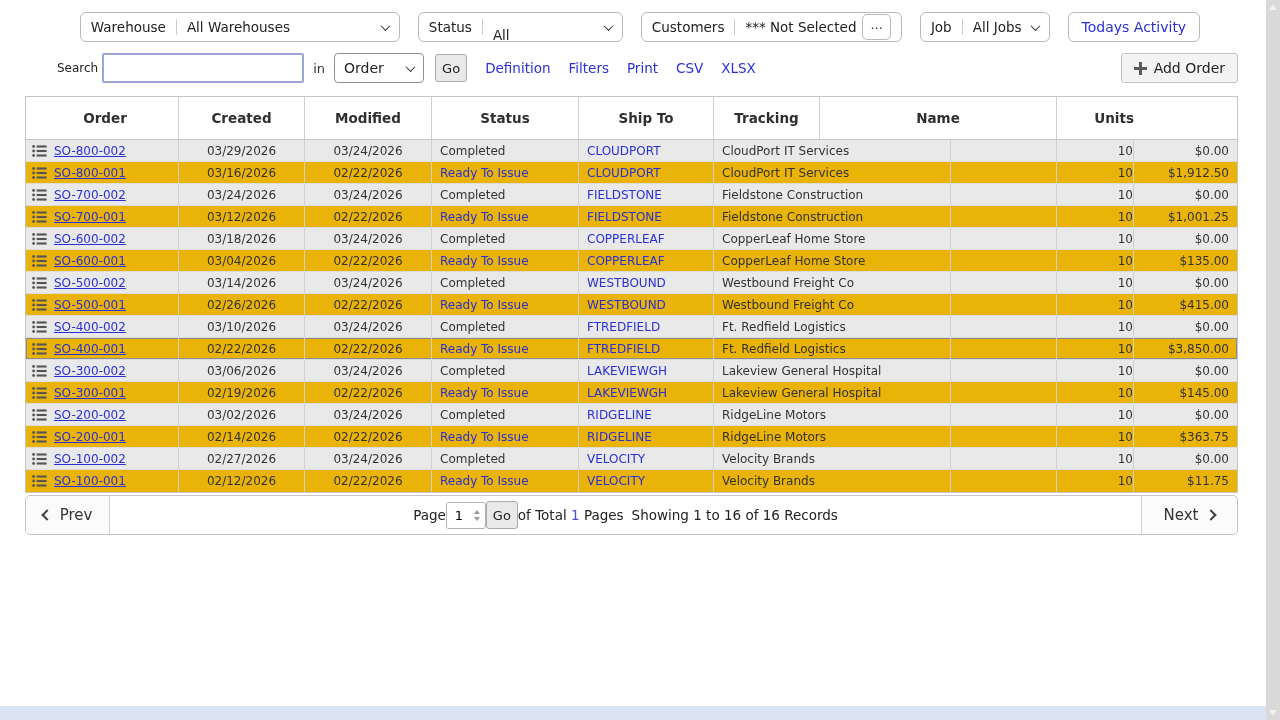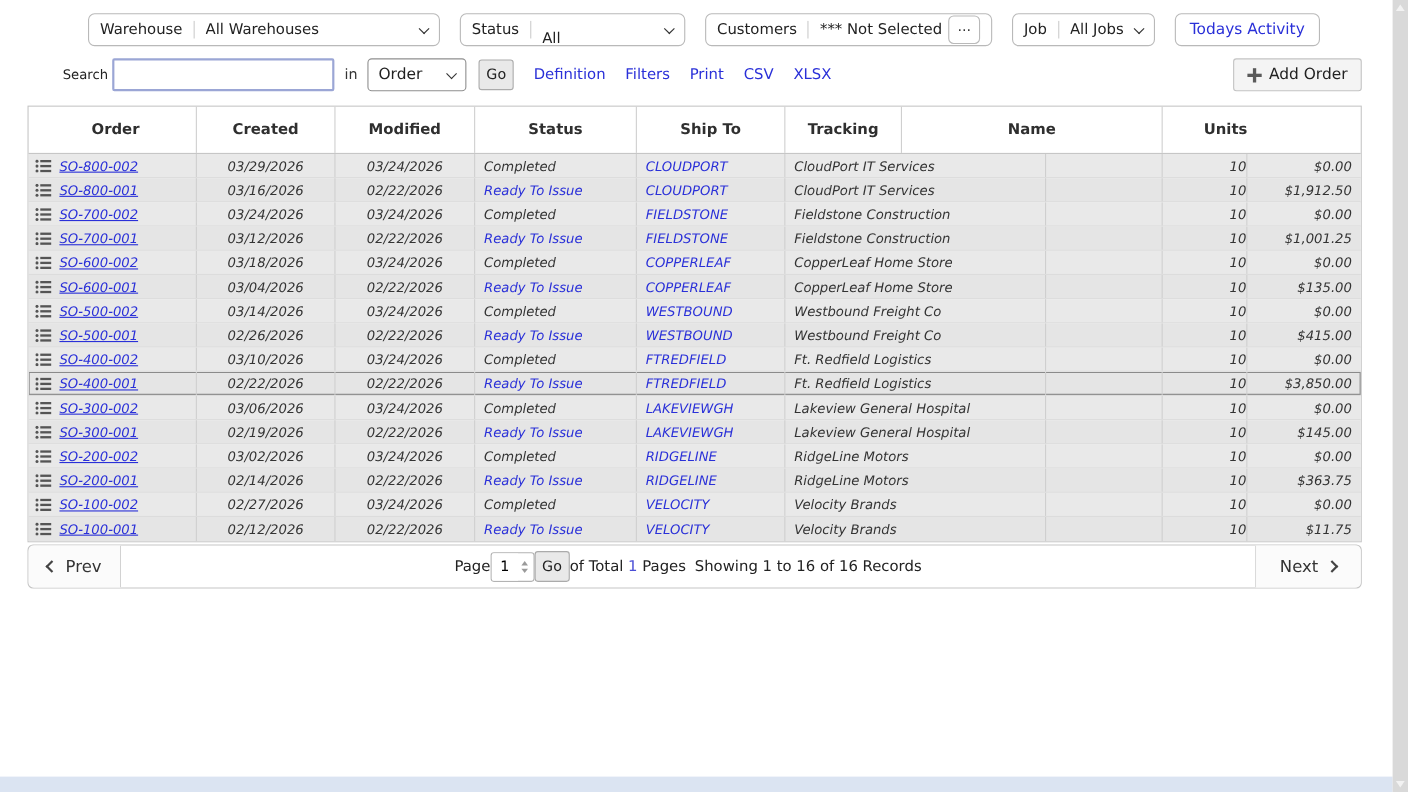--- a/index.html
+++ b/index.html
@@ -35,26 +35,26 @@
   .links span { color:#2a30d8; font-size:13.5px; margin-left:18px; cursor:pointer; white-space:nowrap; }
   .btn-add { margin-left:auto; height:30px; border:1px solid #c3c3c3; border-radius:3px; background:#f4f4f4; display:inline-flex; align-items:center; gap:7px; padding:0 12px; font-size:14px; color:#222; font-family:inherit; cursor:pointer; }
   .plus { position:relative; width:13px; height:13px; display:inline-block; }
   .plus::before { content:""; position:absolute; left:5px; top:0; width:3.5px; height:13px; background:#5a5a5a; }
   .plus::after  { content:""; position:absolute; top:5px; left:0; height:3.5px; width:13px; background:#5a5a5a; }
   
   .table { width:1213px; margin-left:25px; border:1px solid #c6c6c6; background:#fff; }
   .thead { display:flex; height:43px; border-bottom:1px solid #c6c6c6; }
   .th { display:flex; align-items:center; justify-content:center; font-weight:bold; font-size:13.5px; color:#2f2f2f; border-right:1px solid #cfcfcf; cursor:pointer; }
   .th:last-child { border-right:none; }
-  .tr { display:flex; height:22px; background:#e5e5e5; }
+  .tr { display:flex; height:22px; background:#eab308; }
   .tr.alt { background:#e9e9e9; }
   .tr.highlight { box-shadow:inset 0 0 0 1px #8a8a8a; position:relative; }
   .td { display:flex; align-items:center; border-right:1px solid #cfcfcf; font-size:12px; padding:0 8px; overflow:hidden; white-space:nowrap; }
   .td:last-child { border-right:none; }
-  .tr { border-bottom:1px solid #dcdcdc;font-style:italic; }
+  .tr { border-bottom:1px solid #dcdcdc; }
   .tr:last-child { border-bottom:none; }
   .c-order{width:153px; padding-left:6px;} .c-created{width:126px; justify-content:center;}
   .c-modified{width:127px; justify-content:center;} .c-status{width:147px;}
   .c-ship{width:135px;} .c-name{width:237px;} .c-track{width:106px;}
   .c-units{width:77px; justify-content:flex-end; padding-right:0;}
   .c-total{flex:1; justify-content:flex-end;}
   .row-icon { display:inline-flex; margin-right:7px; cursor:pointer; flex:0 0 auto; }
   .order-link { color:#2a30d8; text-decoration:underline; cursor:pointer; }
   .ship-link { color:#2a30d8; text-decoration:none; cursor:pointer; }
   .filters-note { height:22px; display:flex; align-items:center; justify-content:center; background:#f7f7f7; border-top:1px solid #cfcfcf; font-size:12px; font-weight:bold; color:#222; }

